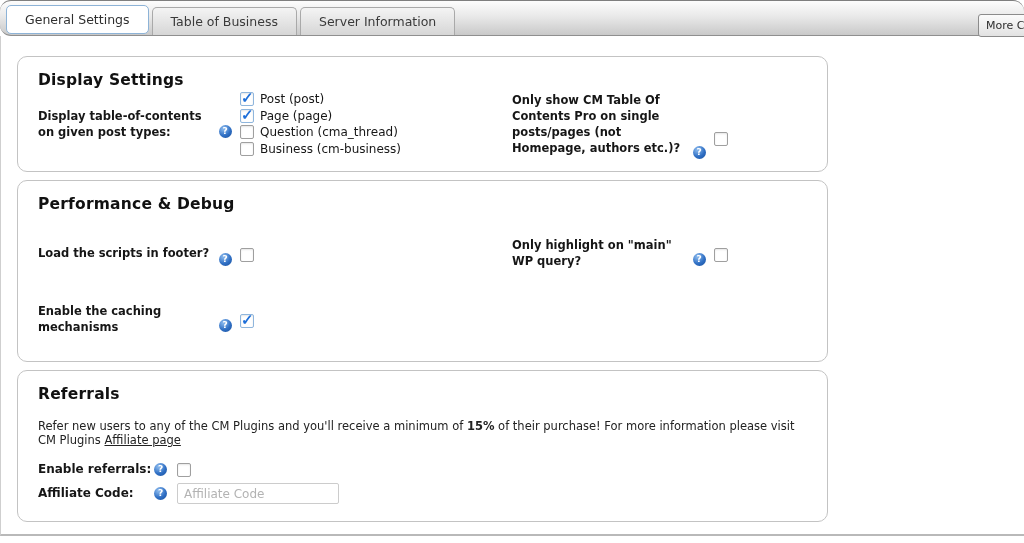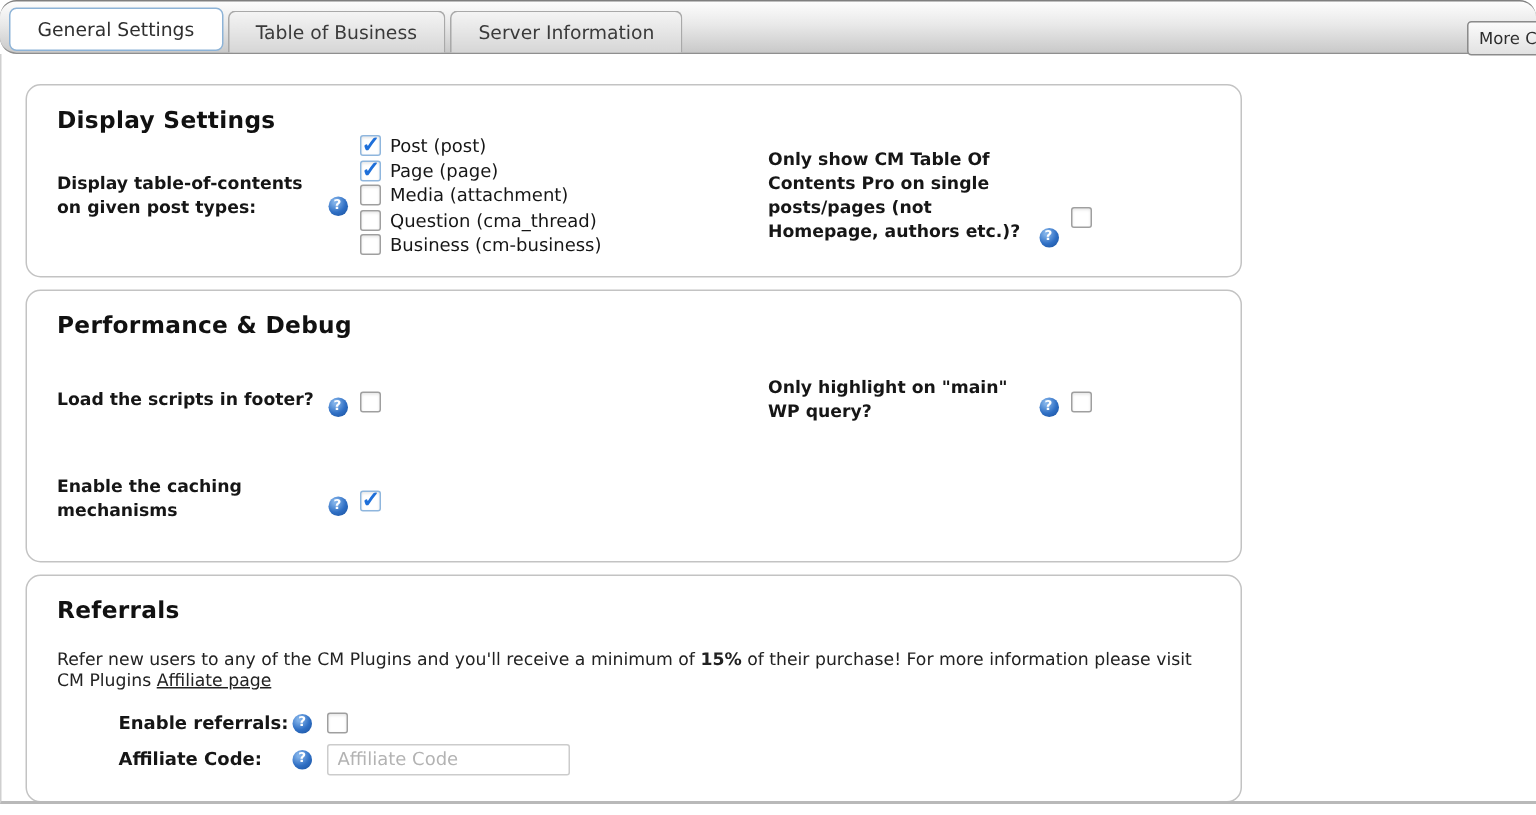--- a/index.html
+++ b/index.html
@@ -147,21 +147,21 @@
   .cb-row { display: flex; align-items: center; height: 16.5px; cursor: pointer; }
   .cb-row input.cb { margin-right: 6px; }
   .cb-row span { font-size: 12px; color: #161616; }
 
   .form-gap { margin-bottom: 26px; }
 
   .ref-p { font-size: 11.5px; color: #222; margin: 16px 0 14px 0; }
   .ref-p b { font-weight: bold; }
   .ref-link { color: #222; text-decoration: underline; cursor: pointer; }
 
-  .ref-row { display: flex; align-items: center; margin-bottom: 5px; margin-left: 41px; }
+  .ref-row { display: flex; align-items: center; margin-bottom: 5px; }
   .ref-row .help { margin-right: 10px; }
 
   input.txt {
     width: 162px; height: 21px;
     border: 1px solid #ccc;
     border-radius: 2px;
     font-family: "DejaVu Sans", "Liberation Sans", sans-serif;
     font-size: 12px;
     padding: 2px 6px;
     color: #333;
@@ -192,24 +192,20 @@
           <label class="cb-row">
             <input type="checkbox" class="cb" checked="" style="">
             <span>Post (post)</span>
           </label>
           <label class="cb-row">
             <input type="checkbox" class="cb" checked="" style="">
             <span>Page (page)</span>
           </label>
           <label class="cb-row">
             <input type="checkbox" class="cb" style="">
-            <span>Media (attachment)</span>
-          </label>
-          <label class="cb-row">
-            <input type="checkbox" class="cb" style="">
             <span>Question (cma_thread)</span>
           </label>
           <label class="cb-row">
             <input type="checkbox" class="cb" style="">
             <span>Business (cm-business)</span>
           </label>
         </div>
       </div>
       <div class="col col-right">
         <div class="lbl lbl-w">Only show CM Table Of Contents Pro on single posts/pages (not Homepage, authors etc.)?</div>

